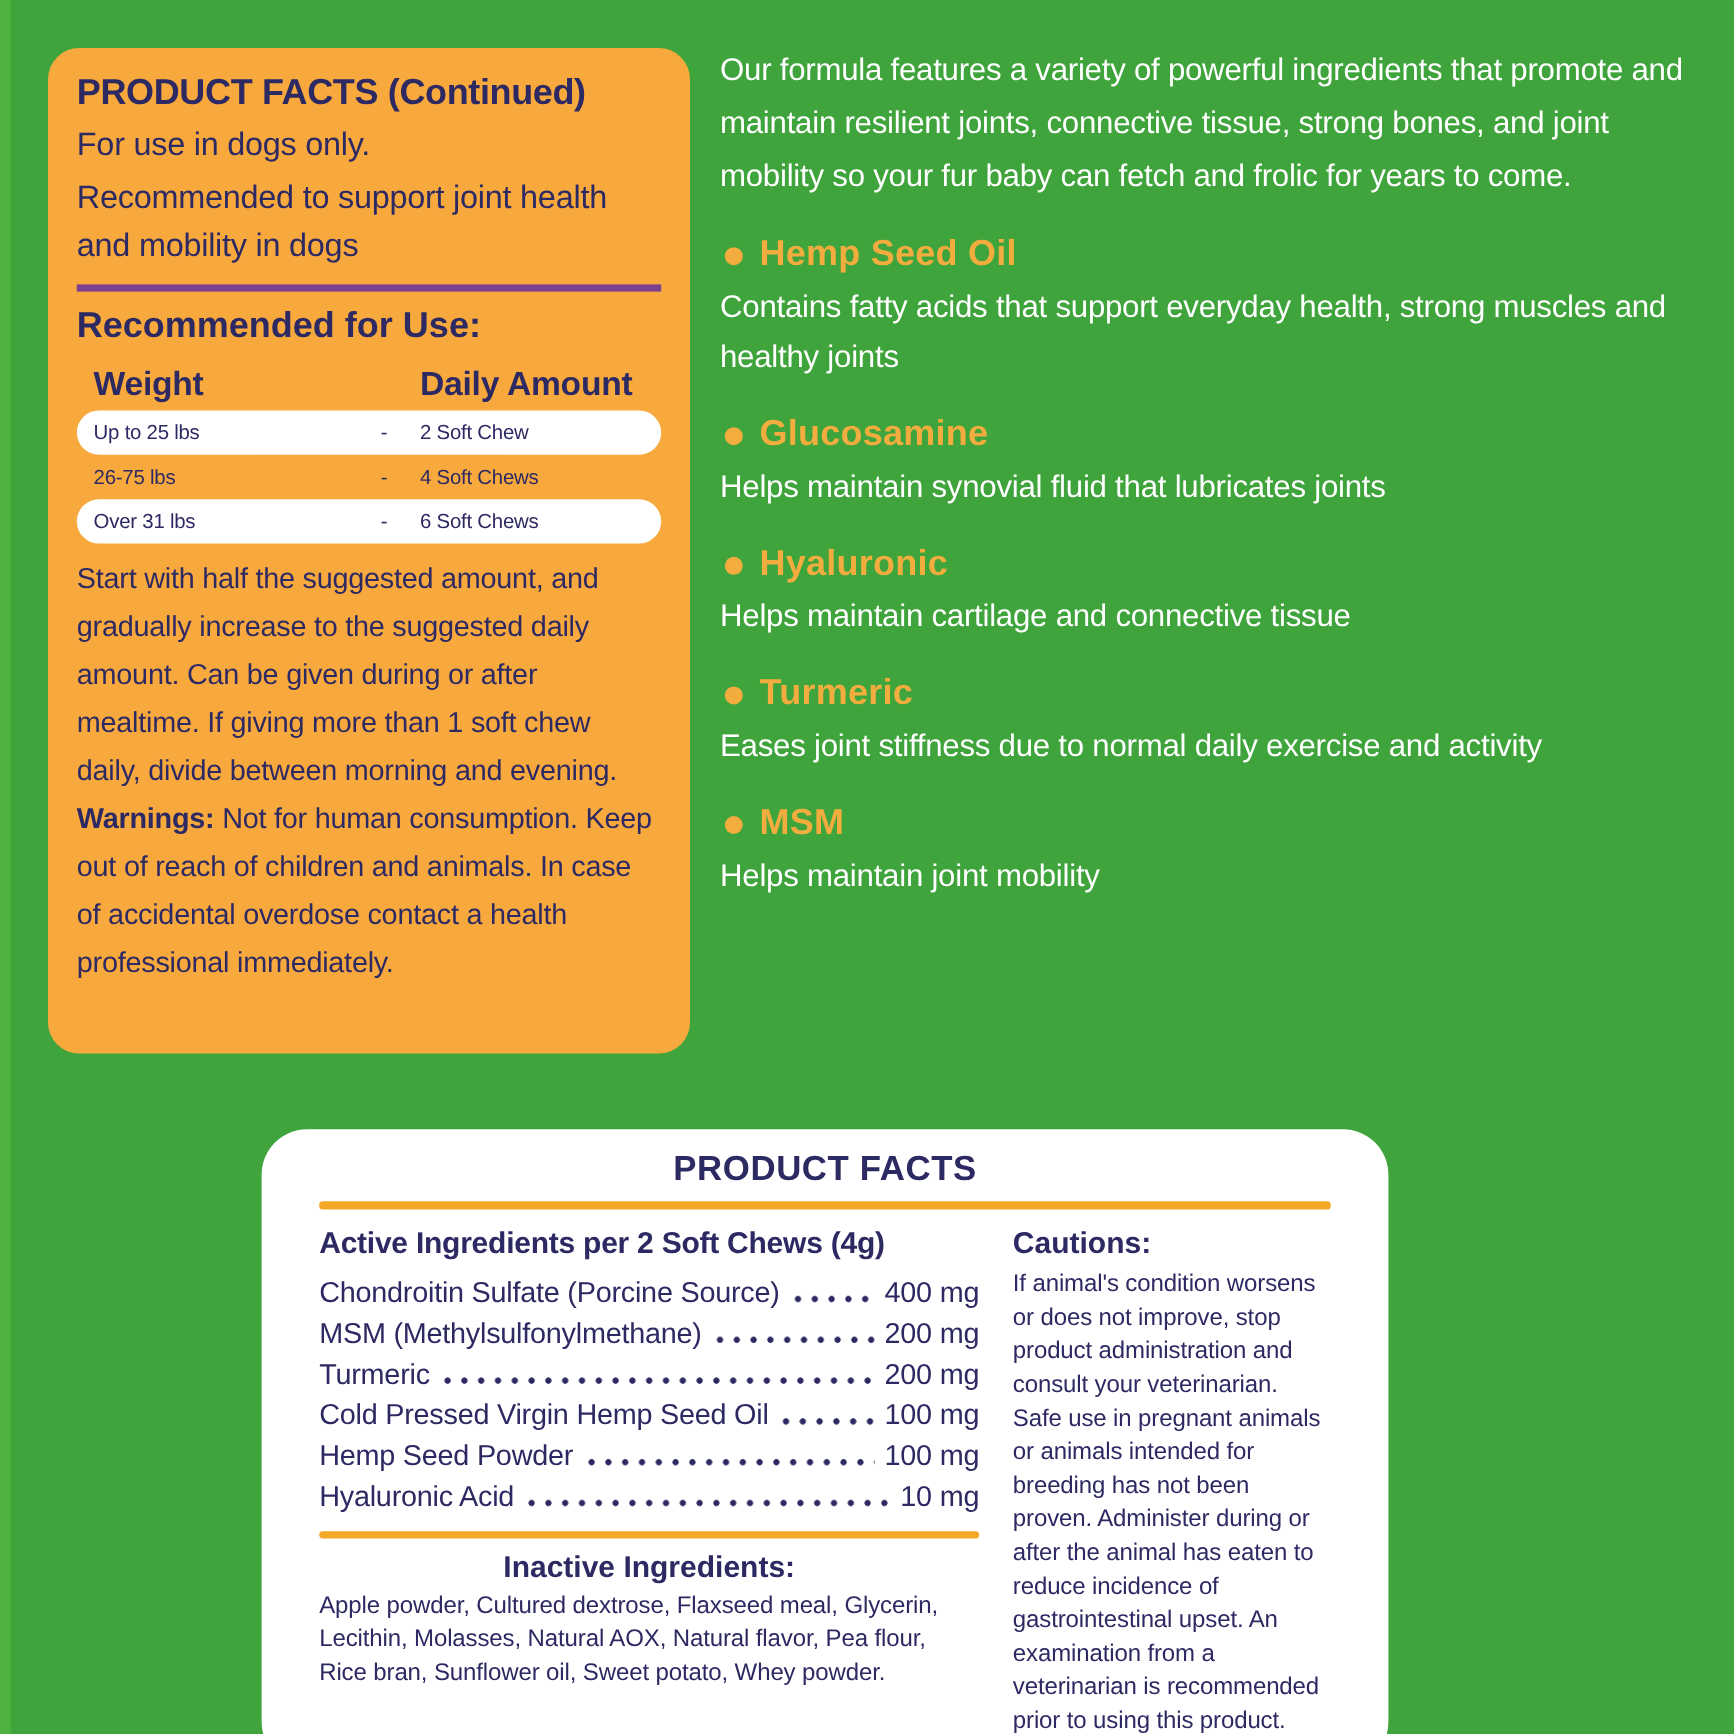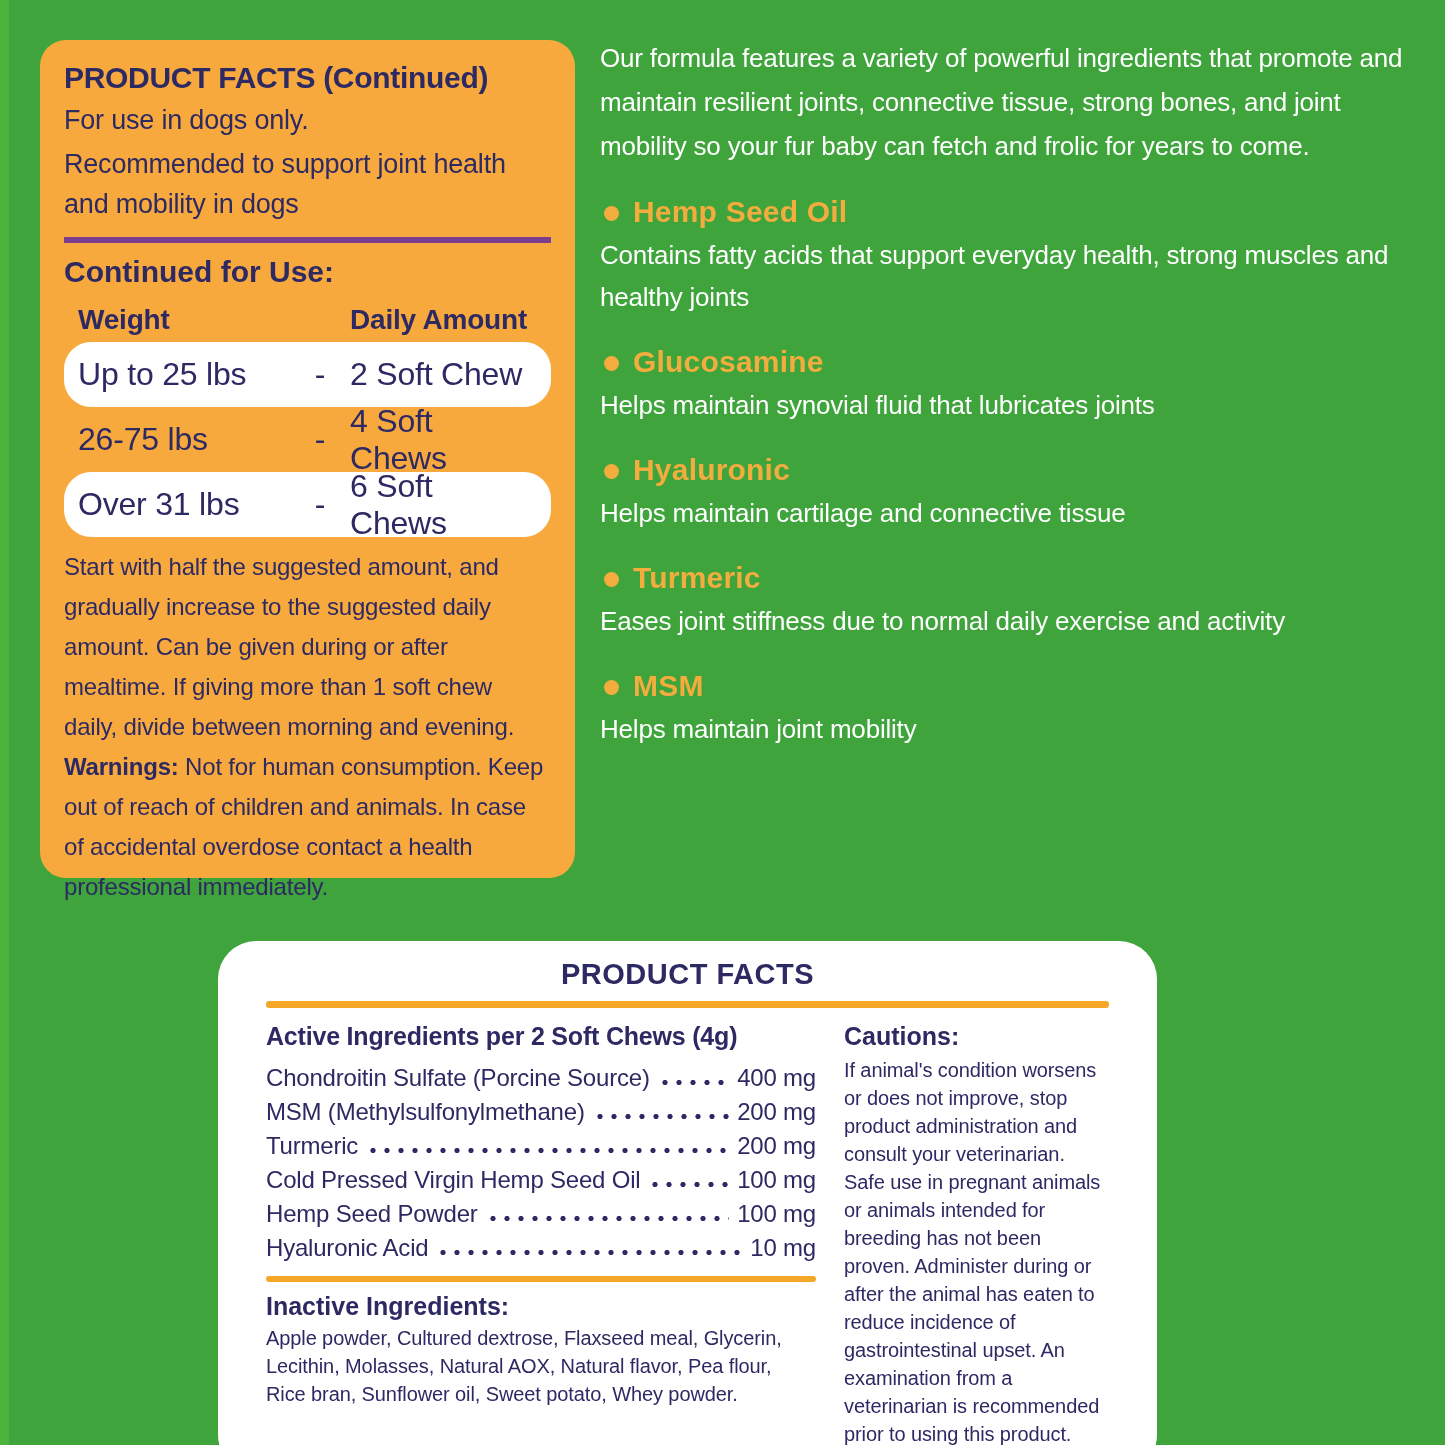--- a/index.html
+++ b/index.html
@@ -14,21 +14,21 @@
   
   .orange-box{
     position:absolute;left:40px;top:40px;width:535px;height:838px;
     background:var(--orange,#F8A93D);border-radius:26px;box-sizing:border-box;
     padding:20px 24px;color:var(--navy,#2D2963);
   }
   .pf-title{font-size:30px;font-weight:bold;margin:0;letter-spacing:-0.3px;line-height:36px;}
   .pf-sub{font-size:27px;margin:4px 0 0;line-height:40px;letter-spacing:-0.2px;}
   .purple-rule{height:6px;background:var(--purple,#7C3E8E);border:none;margin:13px 0 9px;}
   .directions-heading{font-size:30px;font-weight:bold;margin:4px 0 6px;line-height:40px;}
-  .dose-row{display:flex;align-items:center;height:65px;padding:0 14px;font-size:32px;letter-spacing:-0.2px;}
+  .dose-row{display:flex;align-items:center;height:37px;padding:0 14px;font-size:17px;letter-spacing:-0.2px;}
   .dose-row.header{font-weight:bold;font-size:28px;height:44px;justify-content:space-between;}
   .dose-row.hl{background:#ffffff;border-radius:27px;}
   .col-w{width:212px;}
   .col-dash{width:60px;text-align:center;}
   .col-amt{flex:1;}
   .usage{font-size:24px;line-height:40px;margin:10px 0 0;letter-spacing:-0.2px;}
   .usage .bold{font-weight:bold;}
 
   
   .right-col{position:absolute;left:600px;top:36px;width:815px;color:#ffffff;}
@@ -52,36 +52,36 @@
   .ai-head{font-size:25px;font-weight:bold;margin:0 0 6px;line-height:32px;letter-spacing:-0.2px;}
   .ai-row{display:flex;align-items:flex-end;font-size:24px;height:34px;letter-spacing:-0.2px;}
   .ai-name{white-space:nowrap;}
   .leader{
     flex:1;height:7px;margin:0 8px 6px;
     background-image:radial-gradient(circle, var(--navy,#2D2963) 2.3px, transparent 2.9px);
     background-size:14px 7px;background-repeat:repeat-x;background-position:left bottom;
   }
   .ai-amt{white-space:nowrap;}
   .amber-rule.second{margin:14px 0 8px;height:6px;}
-  .inactive-head{font-size:25px;font-weight:bold;margin:8px 0 2px;line-height:32px;}
+  .inactive-head{font-size:25px;font-weight:bold;margin:8px 0 2px;line-height:32px;text-align:center;}
   .inactive-text{font-size:20px;line-height:28px;margin:0;letter-spacing:-0.1px;}
   .cautions-head{font-size:25px;font-weight:bold;margin:0 0 4px;line-height:32px;}
   .cautions-text{font-size:20px;line-height:28px;margin:0;letter-spacing:-0.1px;}
 </style>
 </head>
 <body>
 
 <div class="edge-stripe"></div>
 
 <section class="orange-box">
   <h1 class="pf-title">PRODUCT FACTS (Continued)</h1>
   <p class="pf-sub">For use in dogs only.</p>
   <p class="pf-sub">Recommended to support joint health and mobility in dogs</p>
   <div class="purple-rule"></div>
-  <h2 class="directions-heading">Continued for Use:</h2>
+  <h2 class="directions-heading">Recommended for Use:</h2>
 
   <div class="dose-table">
     <div class="dose-row header">
       <span class="col-w">Weight</span>
       <span class="col-dash"></span>
       <span class="col-amt">Daily Amount</span>
     </div>
     <div class="dose-row hl">
       <span class="col-w">Up to 25 lbs</span>
       <span class="col-dash">-</span>

